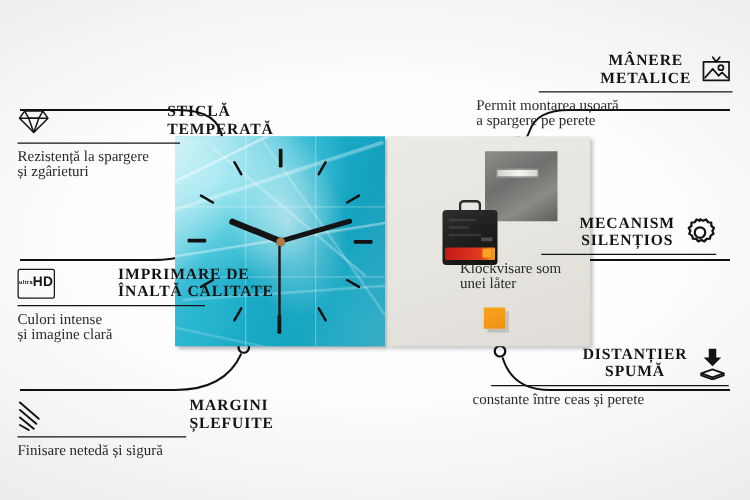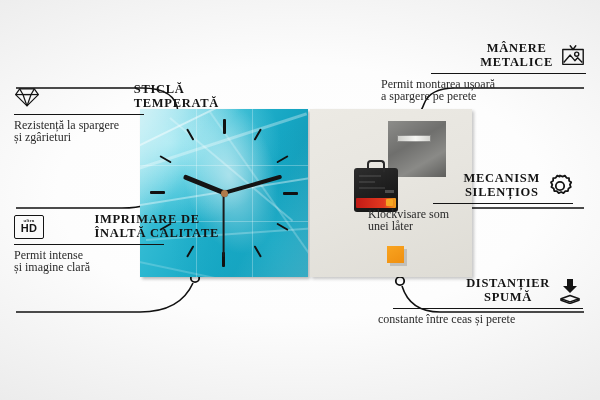--- a/index.html
+++ b/index.html
@@ -134,21 +134,21 @@
     font-size: 12px; line-height: 12px; color: #2a2a2a;
   }
   .feature.right .sub { }
 
   .icon { width: 26px; height: 26px; flex: 0 0 26px; display:block; }
   .icon svg { width: 100%; height: 100%; display:block; }
 
   .hdbox {
     width: 30px; height: 24px; flex: 0 0 30px;
     border: 1.4px solid #141414; border-radius: 2px;
-    display:flex; flex-direction:column; align-items:center; justify-content:center;
+    display:flex; flex-direction:row; align-items:center; justify-content:center;
     line-height: 1;
   }
   .hdbox .ultra { font-family:"Liberation Sans", sans-serif; font-size:4.4px; font-weight:bold; letter-spacing:.3px; color:#141414; }
   .hdbox .hd { font-family:"Liberation Sans", sans-serif; font-size:11px; font-weight:bold; letter-spacing:.3px; color:#141414; margin-top:.5px;}
 
   
   #f-glass   { left: 14px;  top: 42px;  }
   #f-print   { left: 14px;  top: 172px; }
   #f-edges   { left: 14px;  top: 277px; }
   #f-handles { left: 381px; top: 42px;  }
@@ -293,25 +293,47 @@
         <span class="ultra">ultra</span>
         <span class="hd">HD</span>
       </span>
       <div class="title">
         <div>IMPRIMARE DE</div>
         <div>ÎNALTĂ CALITATE</div>
       </div>
     </div>
     <div class="rule"></div>
     <div class="sub">
-      <div>Permit intense</div>
+      <div>Culori intense</div>
       <div>și imagine clară</div>
     </div>
   </div>
 
+  <div class="feature left" id="f-edges">
+    <div class="head">
+      <span class="icon">
+        <svg viewBox="0 0 26 26">
+          <g stroke="#141414" stroke-width="1.6" stroke-linecap="round">
+            <path d="M2,3 L17,16"></path>
+              <path d="M2,9 L15,20"></path>
+              <path d="M2,15 L13,24"></path>
+              <path d="M2,21 L9,25"></path>
+          </g>
+        </svg>
+      </span>
+      <div class="title">
+        <div>MARGINI</div>
+        <div>ȘLEFUITE</div>
+      </div>
+    </div>
+    <div class="rule"></div>
+    <div class="sub">
+      <div>Finisare netedă și sigură</div>
+    </div>
+  </div>
 
   <div class="feature right" id="f-handles">
     <div class="head">
       <div class="title">
         <div>MÂNERE</div>
         <div>METALICE</div>
       </div>
       <span class="icon">
         <svg viewBox="0 0 28 26">
           <g fill="none" stroke="#141414" stroke-width="1.5" stroke-linejoin="round">

